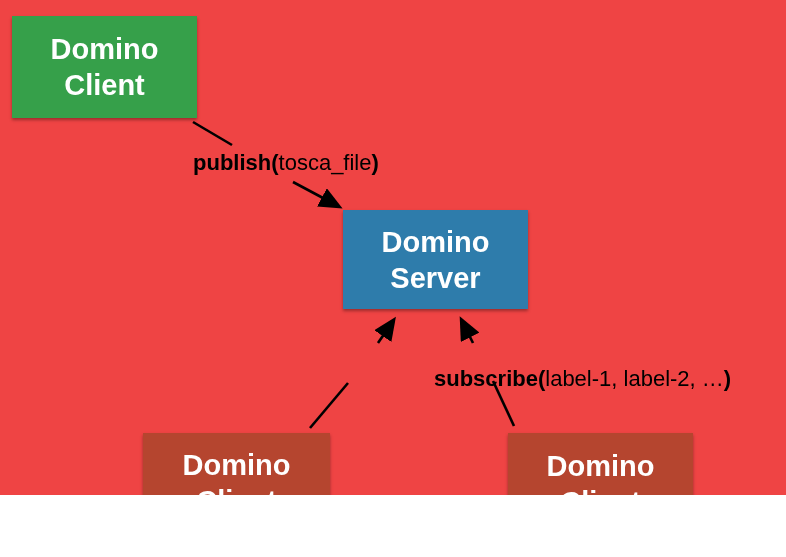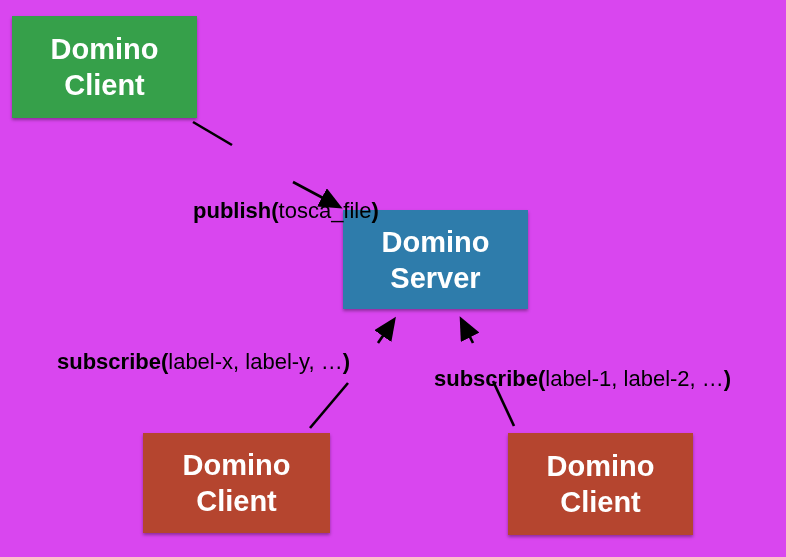--- a/index.html
+++ b/index.html
@@ -1,20 +1,20 @@
 <!DOCTYPE html>
 <html><head>
 <meta charset="utf-8">
 <style>
   html, body { margin: 0; padding: 0; background: #ffffff; }
   .canvas {
     position: relative;
     width: 786px;
-    height: 557px;
-    background: #d946ef;
+    height: 495px;
+    background: #ef4444;
     overflow: hidden;
     font-family: "Liberation Sans", sans-serif;
   }
   .edges {
     position: absolute;
     left: 0; top: 0;
     width: 786px; height: 557px;
     pointer-events: none;
   }
   .node {
@@ -35,21 +35,21 @@
   .node-sub-left  { left: 143px; top: 433px; width: 187px; height: 100px; }
   .node-sub-right { left: 508px; top: 433px; width: 185px; height: 102px; }
   .edge-label {
     position: absolute;
     font-size: 22px;
     line-height: 26px;
     color: #000000;
     white-space: nowrap;
   }
   .edge-label .b { font-weight: bold; }
-  .label-publish   { left: 193px; top: 150px; margin-top: 48px; }
+  .label-publish   { left: 193px; top: 150px; }
   .label-sub-left  { left: 57px;  top: 349px; }
   .label-sub-right { left: 434px; top: 349px; margin-top: 17px; }
 </style>
 </head>
 <body>
 
 <div class="canvas">
 
   <svg class="edges" viewBox="0 0 786 557" xmlns="http://www.w3.org/2000/svg">
     <defs>
@@ -77,21 +77,18 @@
   <div class="node node-sub-left" style="background: rgb(181, 69, 47);">Domino
 Client</div>
 
   <div class="node node-sub-right" style="background: rgb(181, 69, 47);">Domino
 Client</div>
 
   <div class="edge-label label-publish">
     <span class="b">publish(</span><span>tosca_file</span><span class="b">)</span>
   </div>
 
-  <div class="edge-label label-sub-left">
-    <span class="b">subscribe(</span><span>label-x, label-y, …</span><span class="b">)</span>
-  </div>
 
   <div class="edge-label label-sub-right">
     <span class="b">subscribe(</span><span>label-1, label-2, …</span><span class="b">)</span>
   </div>
 
 </div>
 
 </body></html>

